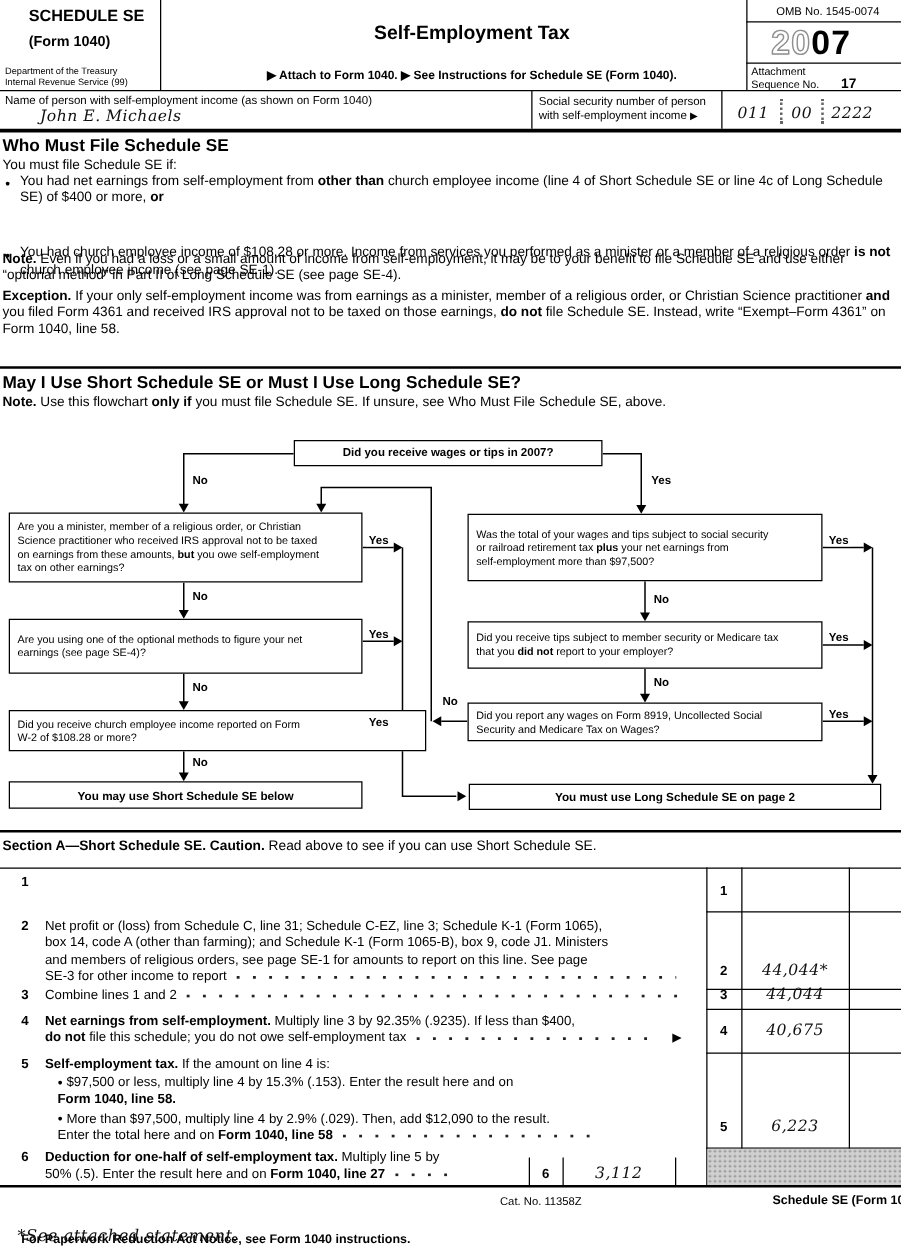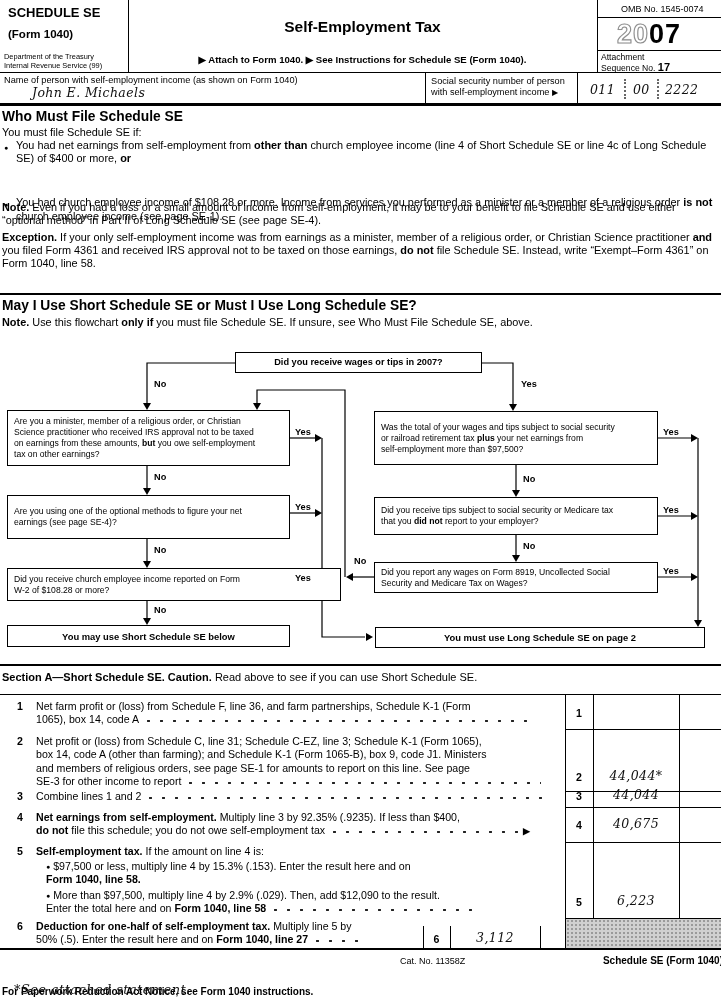--- a/index.html
+++ b/index.html
@@ -1,21 +1,21 @@
 <!DOCTYPE html>
 <html><head>
 <meta charset="utf-8">
 <style>
   html,body{margin:0;padding:0;background:#fff;}
   .page{position:relative;width:721px;height:1004px;background:#fff;color:#000;
         font-family:"Liberation Sans",sans-serif;overflow:hidden;}
   .abs{position:absolute;}
   .hline{position:absolute;background:#000;height:1px;}
   .vline{position:absolute;background:#000;width:1px;}
-  .b{font-weight:bold;}
+  .b{font-weight:bold;margin-left:15px;}
   .body-txt{font-size:10.9px;line-height:13.2px;}
   .bullet-para{padding-left:14px;position:relative;}
   .bmark{position:absolute;left:2px;top:2px;font-size:7px;}
   .h1{font-size:13.8px;font-weight:bold;}
   
   .fc-box{position:absolute;border:1.2px solid #000;background:#fff;font-size:8.6px;
           line-height:11px;display:flex;align-items:center;padding:2px 6px;box-sizing:border-box;}
   .fc-end{justify-content:center;text-align:center;font-weight:bold;font-size:9.4px;}
   .fc-label{position:absolute;font-weight:bold;font-size:9.2px;background:#fff;padding:0 2px;}
   
@@ -151,21 +151,21 @@
       </div>
     <div class="fc-box" style="left:7px;top:228px;width:334px;height:33px;">
         <span><span>Did you receive church employee income reported on Form</span><br><span>W-2 of $108.28 or more?</span></span>
       </div>
     <div class="fc-box fc-end" style="left:7px;top:285px;width:283px;height:22px;">You may use Short Schedule SE below</div>
 
     <div class="fc-box" style="left:374px;top:71px;width:284px;height:54px;">
         <span><span>Was the total of your wages and tips subject to social security</span><br><span>or railroad retirement tax </span><b>plus</b><span> your net earnings from</span><br><span>self-employment more than $97,500?</span></span>
       </div>
     <div class="fc-box" style="left:374px;top:157px;width:284px;height:38px;">
-        <span><span>Did you receive tips subject to social security or Medicare tax</span><br><span>that you </span><b>did not</b><span> report to your employer?</span></span>
+        <span><span>Did you receive tips subject to member security or Medicare tax</span><br><span>that you </span><b>did not</b><span> report to your employer?</span></span>
       </div>
     <div class="fc-box" style="left:374px;top:222px;width:284px;height:31px;">
         <span><span>Did you report any wages on Form 8919, Uncollected Social</span><br><span>Security and Medicare Tax on Wages?</span></span>
       </div>
     <div class="fc-box fc-end" style="left:375px;top:287px;width:330px;height:21px;">You must use Long Schedule SE on page 2</div>
 
     <div class="fc-label" style="left:152px;top:39px;">No</div>
     <div class="fc-label" style="left:519px;top:39px;">Yes</div>
     <div class="fc-label" style="left:293px;top:87px;">Yes</div>
     <div class="fc-label" style="left:152px;top:132px;">No</div>
@@ -189,21 +189,20 @@
   <div class="vline" style="left:593px;top:694px;height:255px;"></div>
   <div class="vline" style="left:679px;top:694px;height:255px;"></div>
   <div class="hline" style="left:565px;top:729px;width:156px;"></div>
   <div class="hline" style="left:565px;top:791px;width:156px;"></div>
   <div class="hline" style="left:565px;top:807px;width:156px;"></div>
   <div class="hline" style="left:565px;top:842px;width:156px;"></div>
   <div class="hline" style="left:565px;top:918px;width:156px;"></div>
   <div class="gray" style="left:566px;top:919px;width:155px;height:29px;"></div>
 
   <div class="tbl-num" style="left:17px;top:700px;">1</div>
-  <div class="tbl-desc" style="left:36px;top:700px;"><span><span>Net farm profit or (loss) from Schedule F, line 36, and farm partnerships, Schedule K-1 (Form</span><br><span>1065), box 14, code A</span></span><span class="dots" style="width:395px;"></span></div>
   <div class="cell-num" style="left:565px;top:707px;width:28px;">1</div>
   <div class="cell-amt hw" style="left:593px;top:704px;width:86px;"></div>
 
   <div class="tbl-num" style="left:17px;top:735px;">2</div>
   <div class="tbl-desc" style="left:36px;top:735px;"><span><span>Net profit or (loss) from Schedule C, line 31; Schedule C-EZ, line 3; Schedule K-1 (Form 1065),</span><br><span>box 14, code A (other than farming); and Schedule K-1 (Form 1065-B), box 9, code J1. Ministers</span><br><span>and members of religious orders, see page SE-1 for amounts to report on this line. See page</span><br><span>SE-3 for other income to report</span></span><span class="dots" style="width:360px;"></span></div>
   <div class="cell-num" style="left:565px;top:771px;width:28px;">2</div>
   <div class="cell-amt hw" style="left:593px;top:768px;width:86px;">44,044*</div>
 
   <div class="tbl-num" style="left:17px;top:790px;">3</div>
   <div class="tbl-desc" style="left:36px;top:790px;"><span><span>Combine lines 1 and 2</span></span><span class="dots" style="width:408px;"></span></div>

